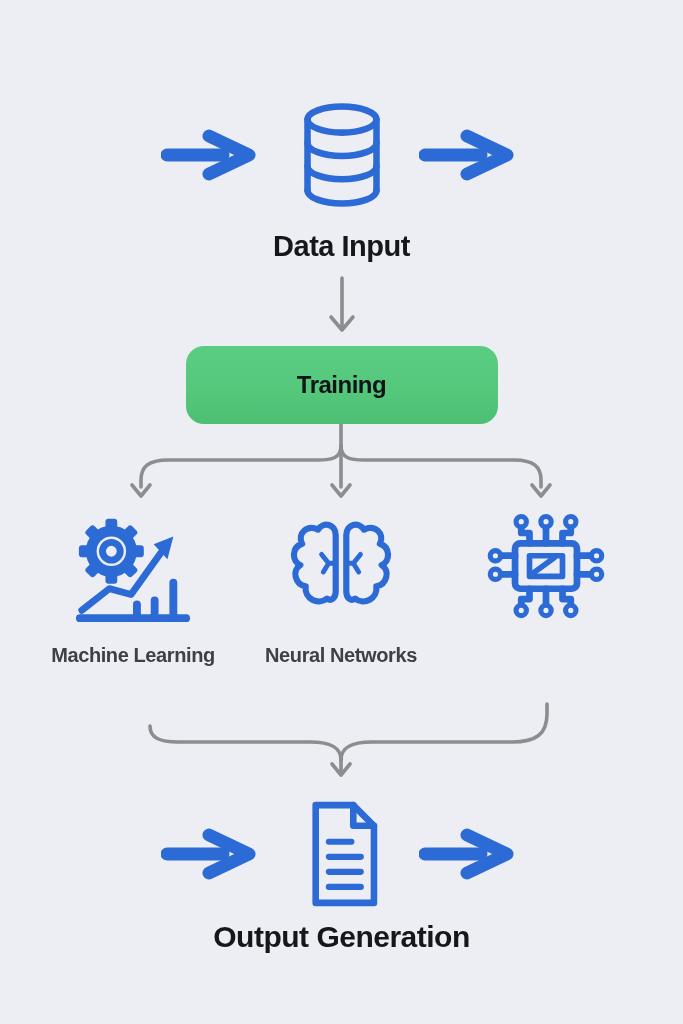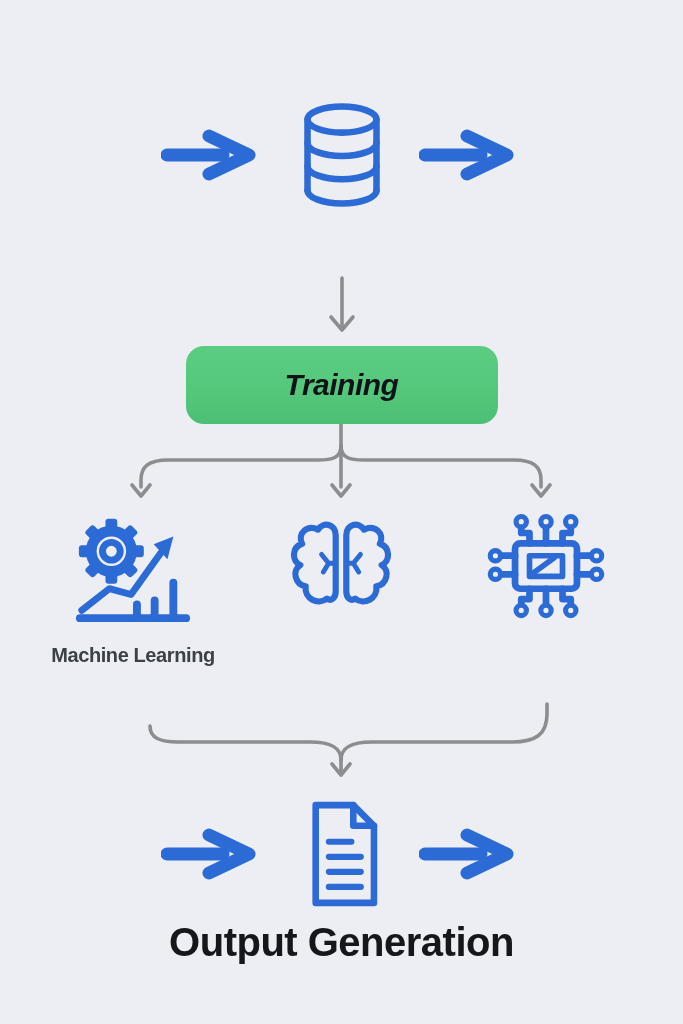--- a/index.html
+++ b/index.html
@@ -35,46 +35,45 @@
   .bottom-row{top:798px;height:112px;}
   .heading{
     position:absolute;
     left:0; right:0;
     text-align:center;
     font-weight:700;
     color:var(--heading-text);
     letter-spacing:-0.5px;
   }
   .h-data-input{top:230px;font-size:29px;}
-  .h-output{top:920px;font-size:40px;}
+  .h-output{top:920px;font-size:30px;}
   .down-arrow{
     position:absolute;
     top:276px;
     left:50%;
     transform:translateX(-50%);
   }
   .training-box{
     position:absolute;
     top:346px;
     left:50%;
     transform:translateX(-50%);
     width:312px;
     height:78px;
     border-radius:18px;
     background:linear-gradient(180deg,#5bcd83 0%,var(--training-green) 55%,#4dbf74 100%);
     display:flex;
     align-items:center;
     justify-content:center;
   }
   .training-box span{
-    font-size:30px;
+    font-size:24px;
     font-weight:700;
     color:#101419;
     letter-spacing:-0.5px;
-    font-style:italic;
   }
   .connector{
     position:absolute;
     left:0;
     width:683px;
   }
   .split-connector{top:424px;height:78px;}
   .merge-connector{top:698px;height:92px;}
   .branch-icon{position:absolute;}
   .icon-ml{left:72px;top:506px;}
@@ -116,20 +115,21 @@
         <path d="M13 46 A37 14 0 0 0 87 46"></path>
         <path d="M13 71 A37 14 0 0 0 87 71"></path>
       </g>
     </svg>
     <svg width="104" height="54" viewBox="0 0 104 54">
       <path class="blue-stroke" d="M6 27 H62" fill="none" stroke-width="13" stroke-linecap="round"></path>
       <path class="blue-stroke" d="M48 8 L88 27 L48 46" fill="none" stroke-width="13" stroke-linecap="round" stroke-linejoin="round"></path>
     </svg>
   </div>
 
+  <div class="heading h-data-input">Data Input</div>
 
   <svg class="down-arrow" width="34" height="64" viewBox="0 0 34 64">
     <g class="gray-stroke" fill="none" stroke-width="3.6" stroke-linecap="round" stroke-linejoin="round">
       <path d="M17 2 V50"></path>
       <path d="M6 41 L17 54 L28 41"></path>
     </g>
   </svg>
 
   <div class="training-box">
     <span>Training</span>
@@ -224,20 +224,21 @@
       <circle cx="60" cy="107" r="5"></circle>
       <circle cx="84" cy="107" r="5"></circle>
       <circle cx="11" cy="54" r="5"></circle>
       <circle cx="11" cy="72" r="5"></circle>
       <circle cx="109" cy="54" r="5"></circle>
       <circle cx="109" cy="72" r="5"></circle>
     </g>
   </svg>
 
   <div class="branch-label label-ml">Machine Learning</div>
+  <div class="branch-label label-nn">Neural Networks</div>
 
   <svg class="connector merge-connector" viewBox="0 0 683 92">
     <g class="gray-stroke" fill="none" stroke-width="3.6" stroke-linecap="round" stroke-linejoin="round">
       <path d="M150 28 C150 40 160 44 178 44 H310 C332 44 341 50 341 62"></path>
       <path d="M547 6 V16 C547 36 536 44 512 44 H372 C350 44 341 50 341 62"></path>
       <path d="M341 58 V74"></path>
       <path d="M332 66 L341 77 L350 66"></path>
     </g>
   </svg>
 

